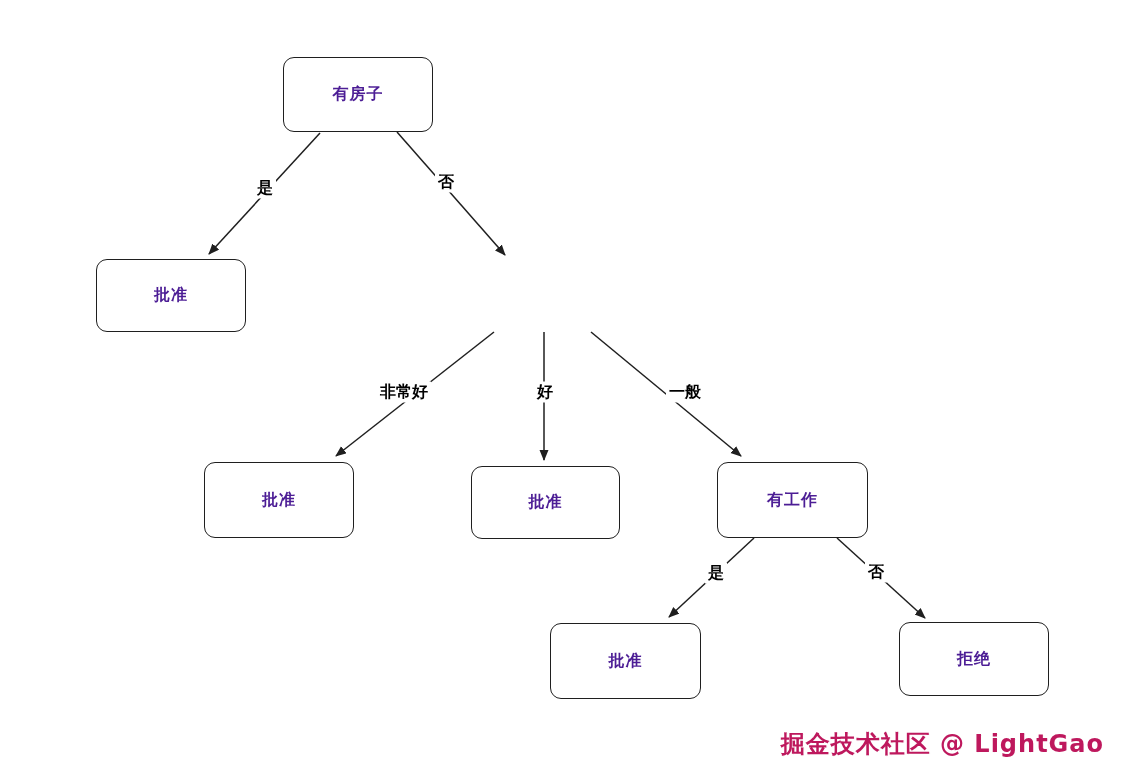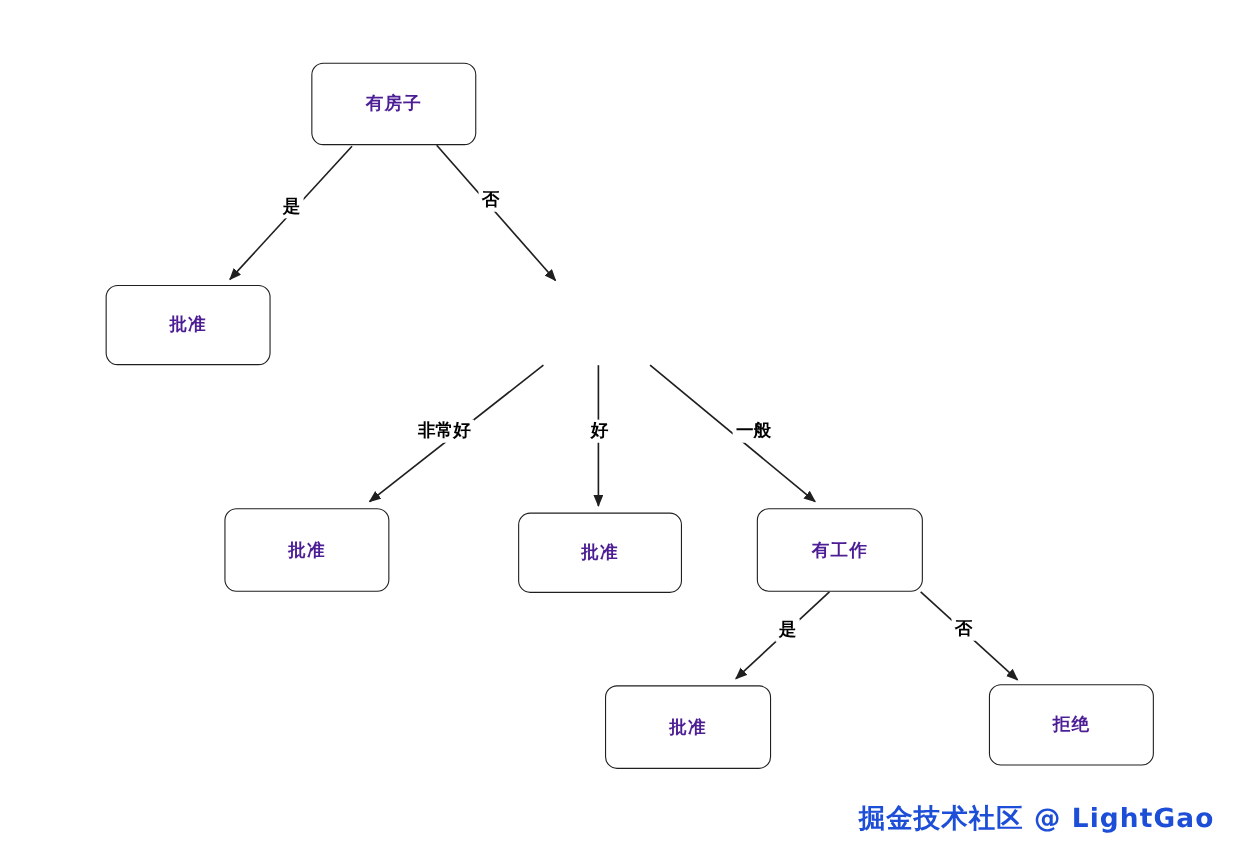--- a/index.html
+++ b/index.html
@@ -44,21 +44,21 @@
     font-weight: 600;
     color: #000000;
     white-space: nowrap;
   }
   .wm1 {
     position: absolute;
     right: 21px;
     top: 728px;
     font-size: 24px;
     font-weight: bold;
-    color: #1d4ed8;
+    color: #be185d;
     text-shadow: 2px 2px 1px #ffffff, 1px 1px 0 #f2f2f2;
     letter-spacing: 1px;
     white-space: nowrap;
   }
   .wm2 {
     position: absolute;
     right: 12px;
     top: 750px;
     font-size: 20px;
     font-weight: bold;
@@ -97,21 +97,21 @@
 
 
   <div class="node" style="left:204px; top:462px; width:150px; height:76px">
     <span>批准</span>
   </div>
 
   <div class="node" style="left:471px; top:466px; width:149px; height:73px">
     <span>批准</span>
   </div>
 
-  <div class="node" style="left:688px; top:462px; width:151px; height:76px">
+  <div class="node" style="left:717px; top:462px; width:151px; height:76px">
     <span>有工作</span>
   </div>
 
   <div class="node" style="left:550px; top:623px; width:151px; height:76px">
     <span>批准</span>
   </div>
 
   <div class="node" style="left:899px; top:622px; width:150px; height:74px">
     <span>拒绝</span>
   </div>

